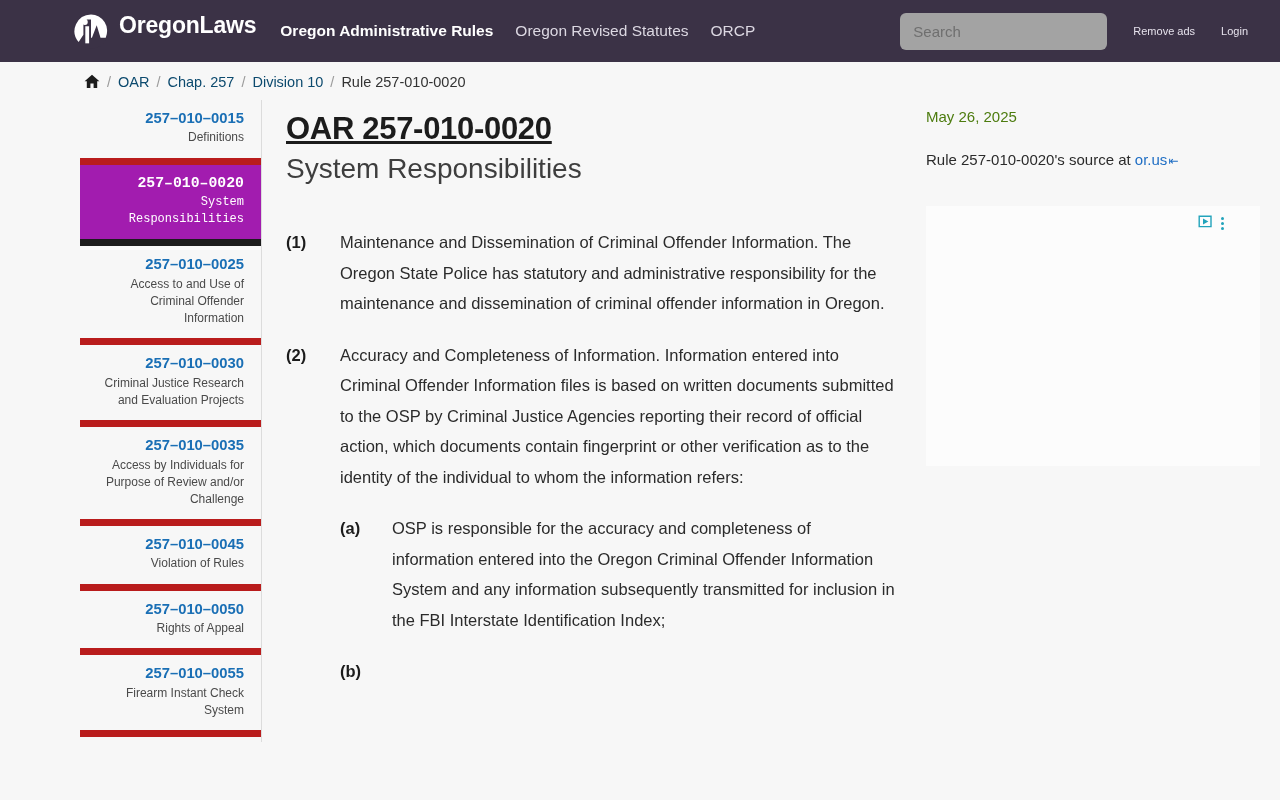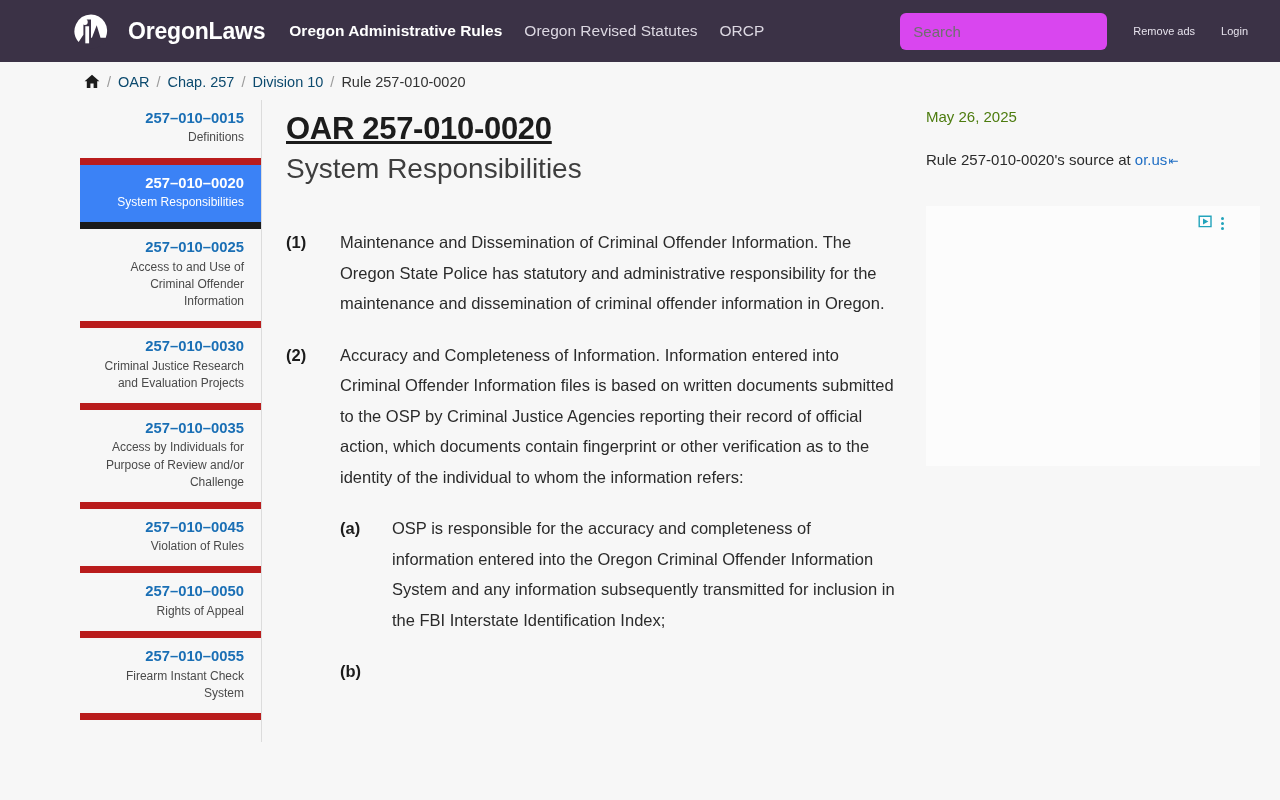--- a/index.html
+++ b/index.html
@@ -17,22 +17,21 @@
   .site-header {
     height: 62px;
     background: #3b3246;
     display: flex;
     align-items: center;
     padding: 0 32px 0 72px;
     position: relative;
   }
   .brand {
     display: flex;
-    align-items: center;
-    gap: 18px;
+    gap: 9px;
     text-decoration: none;
   }
   .brand-logo {
     width: 38px;
     height: 38px;
     flex: none;
     display: block;
   }
   .brand-name {
     color: #ffffff;
@@ -62,21 +61,21 @@
     margin-left: auto;
     display: flex;
     align-items: center;
     gap: 26px;
   }
   .search-input {
     width: 207px;
     height: 37px;
     border-radius: 6px;
     border: none;
-    background: #d946ef;
+    background: #a3a3a3;
     padding: 0 13px;
     font-family: "Liberation Sans", sans-serif;
     font-size: 15px;
     color: #333;
     outline: none;
   }
   .search-input::placeholder { color: #6f6f6f; }
   .header-link {
     color: #e6e2ec;
     font-size: 11px;
@@ -139,22 +138,23 @@
     color: #1a6fb5;
     line-height: 1.45;
   }
   .side-item .desc {
     display: block;
     font-size: 12px;
     color: #4a4a4a;
     line-height: 1.43;
   }
   .side-item.active {
-    background: #3b82f6;
+    background: #a21caf;
     border-bottom-color: #1b1b1b;
+    font-family: Liberation Mono, monospace;
   }
   .side-item.active .num,
   .side-item.active .desc { color: #ffffff; }
 
   
   .content {
     flex: none;
     width: 634px;
     padding: 0 0 0 24px;
   }

